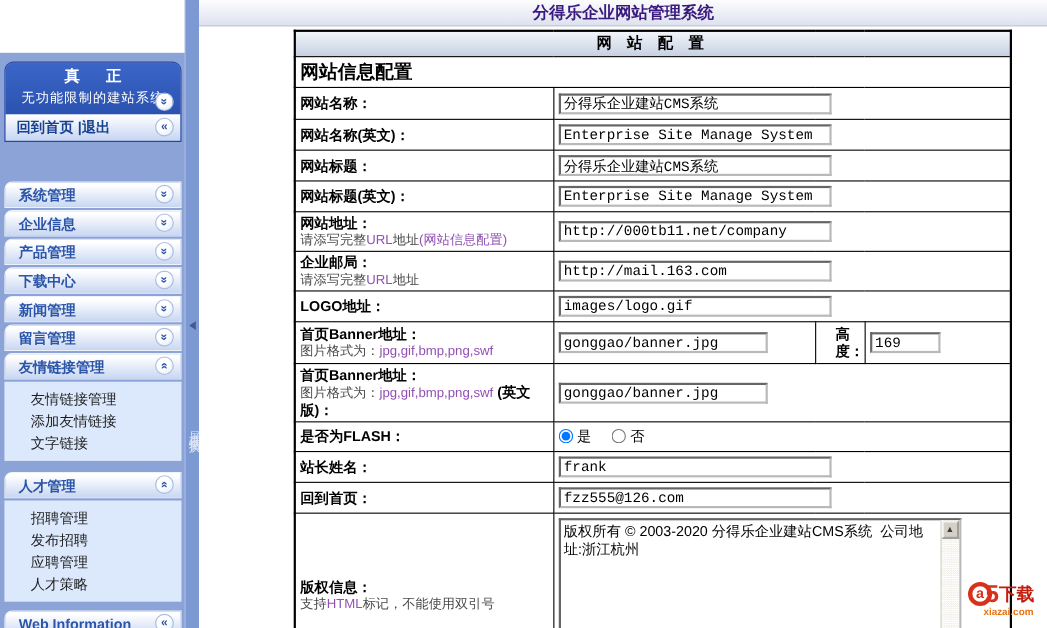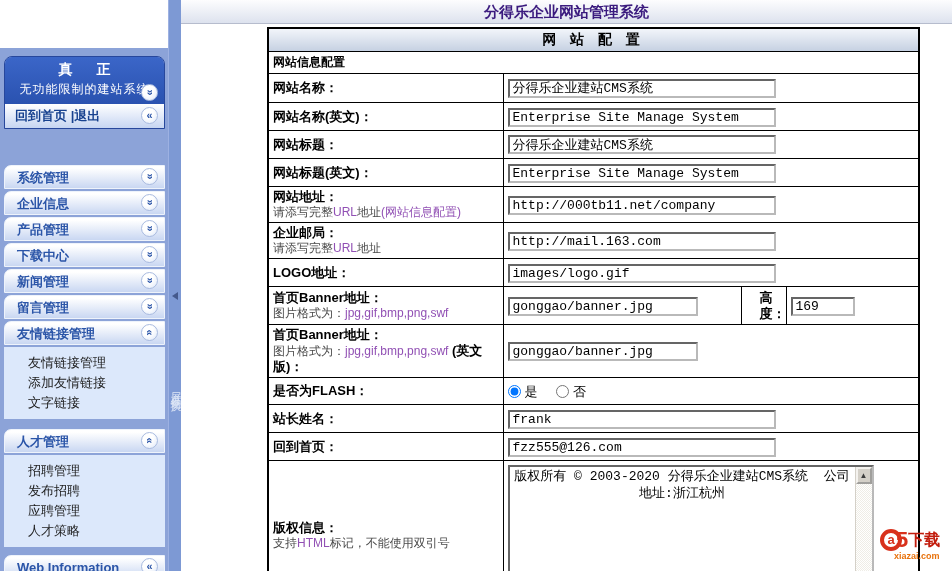--- a/index.html
+++ b/index.html
@@ -49,35 +49,35 @@
 
   
   .main { position:absolute; left:181px; top:0; width:771px; height:571px; background:#fff; }
   .topband { height:24px; background:linear-gradient(180deg,#fdfdfe,#dde2ee); border-bottom:1px solid #b6bccd; text-align:center; }
   .page-title { font-size:15px; font-weight:bold; color:#3a1a7e; line-height:23px; }
 
   table.config { position:absolute; left:86px; top:27px; width:651px; border-collapse:collapse; table-layout:fixed;
                  background:#fff; border:2px solid #000; }
   table.config td, table.config th { border:1px solid #000; padding:2px 4px; vertical-align:middle; }
   .th-title { height:20px; background:linear-gradient(180deg,#f2f5fa,#c6d1e2); font-size:14px; font-weight:bold; letter-spacing:5px; color:#000;text-align:center; }
-  .section-row td { height:18px; font-size:12px; font-weight:bold; padding:1px 3px;font-family:Liberation Serif, serif; }
+  .section-row td { height:18px; font-size:17px; font-weight:bold; padding:1px 3px;font-family:Liberation Serif, serif; }
   .lbl { font-size:13px; font-weight:bold; color:#000; line-height:16px; }
   .hint { font-size:12px; font-weight:normal; color:#4a4a4a; line-height:15px; }
   .hint .em { color:#9150b4; }
   .hint .strong { font-weight:bold; color:#000; font-size:13px; }
 
-  .txt { width:268px; height:19px; border:2px inset #b9b9b9; background:#fff;
+  .txt { width:248px; height:19px; border:2px inset #b9b9b9; background:#fff;
          font-family:"Liberation Mono", monospace; font-size:13px; padding:0 3px; }
   .txt-banner { width:190px; } .txt-small { width:64px; }
 
   .radio-cell label { font-size:13px; margin-right:14px; }
   .radio-cell input { vertical-align:-2px; margin-right:4px; }
 
   .ta-wrap { position:relative; width:366px; height:140px; border:2px inset #b9b9b9; background:#fff; }
-  .ta-text { margin:1px 20px 0 3px; font-family:Liberation Mono, monospace; font-size:13px; line-height:17px; white-space:pre-wrap;text-align:center; }
+  .ta-text { margin:1px 20px 0 3px; font-family:Liberation Sans, sans-serif; font-size:13px; line-height:17px; white-space:pre-wrap; }
   .ta-scroll { position:absolute; top:0; right:0; bottom:0; width:17px; background:repeating-conic-gradient(#efede6 0 25%, #ffffff 0 50%) 0 0/2px 2px; border-left:1px solid #d4d0c8; }
   .ta-up { height:17px; background:#d4d0c8; border:2px outset #f4f2ee; text-align:center; font-size:8px; color:#3c3c3c; line-height:13px; cursor:pointer; }
 
   
   .watermark { position:absolute; left:880px; top:527px; width:72px; text-align:left; }
   .wm-row { display:flex; align-items:center; }
   .wm-circle { width:22px; height:22px; border:4px solid #d8311c; border-radius:50%; color:#d8311c;
                font-weight:bold; font-size:13px; line-height:14px; text-align:center; background:#fff; }
   .wm-five { color:#d8311c; font-size:22px; font-weight:bold; margin-left:-6px; }
   .wm-text { color:#c21d0e; font-size:16px; font-weight:bold; }

